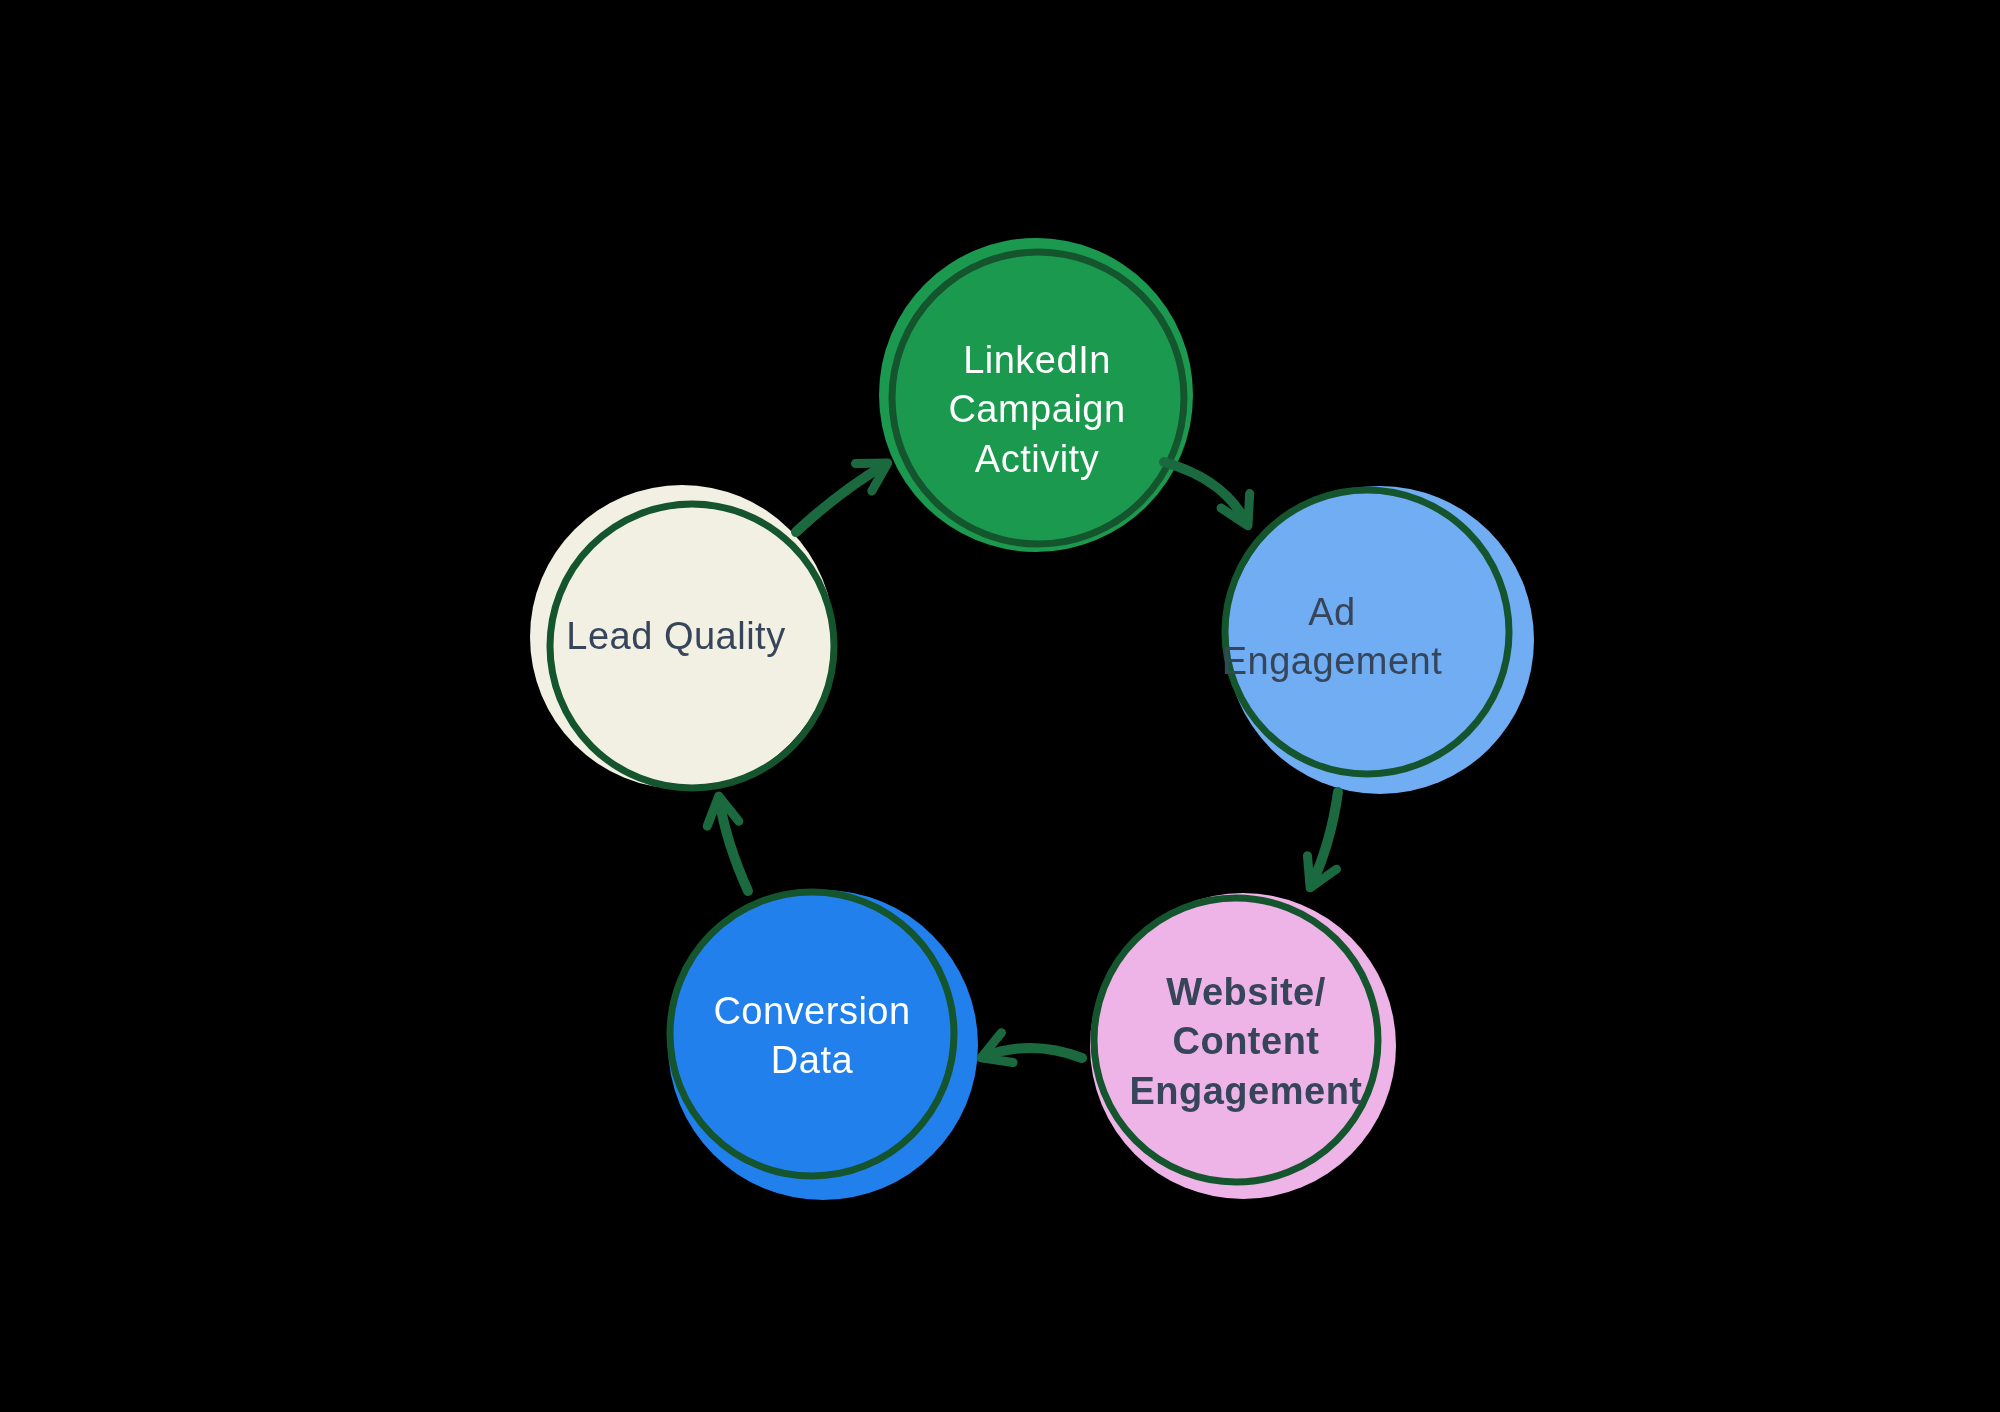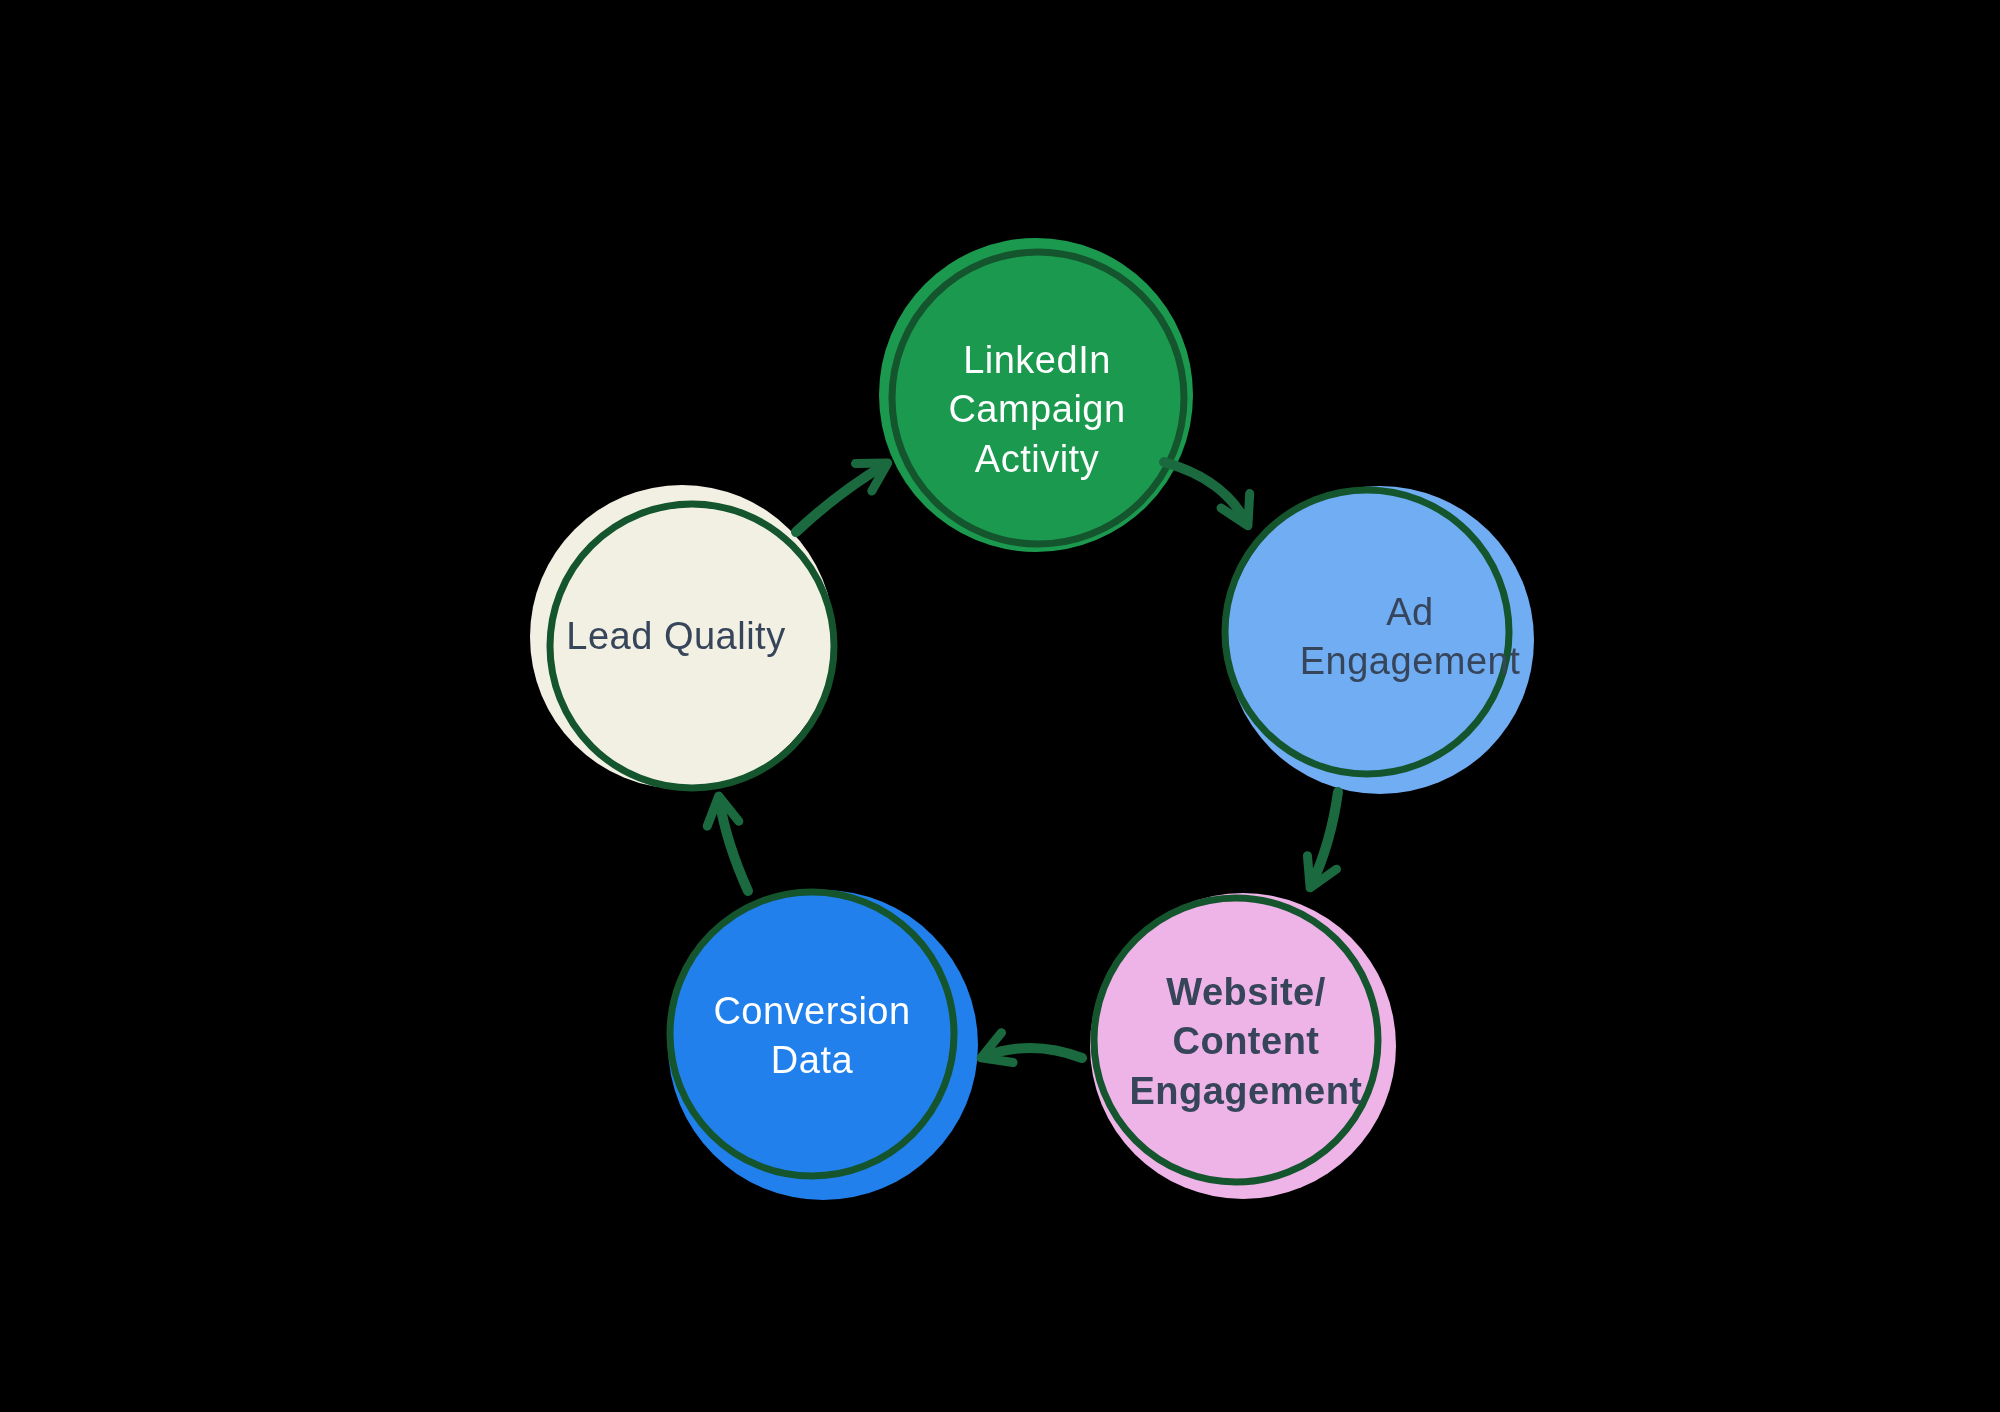--- a/index.html
+++ b/index.html
@@ -46,21 +46,21 @@
     white-space: pre-line;
     font-size: 38px;
     line-height: 1.3;
     letter-spacing: 0.5px;
     font-weight: 400;
   }
   .label-light { color: #ffffff; }
   .label-dark  { color: #36455a; }
 
   .label-linkedin   { left: 1037px; top: 398px; margin-top: 12px;  }
-  .label-ad         { left: 1410px; top: 637px;  }
+  .label-ad         { left: 1332px; top: 637px;  }
   .label-website    { left: 1246px; top: 1042px; font-weight: bold; }
   .label-conversion { left: 812px;  top: 1036px; }
   .label-lead       { left: 676px;  top: 637px;  }
 </style>
 </head>
 <body>
 
 <div class="canvas">
 
   <svg class="diagram-svg" viewBox="0 0 2000 1412">

